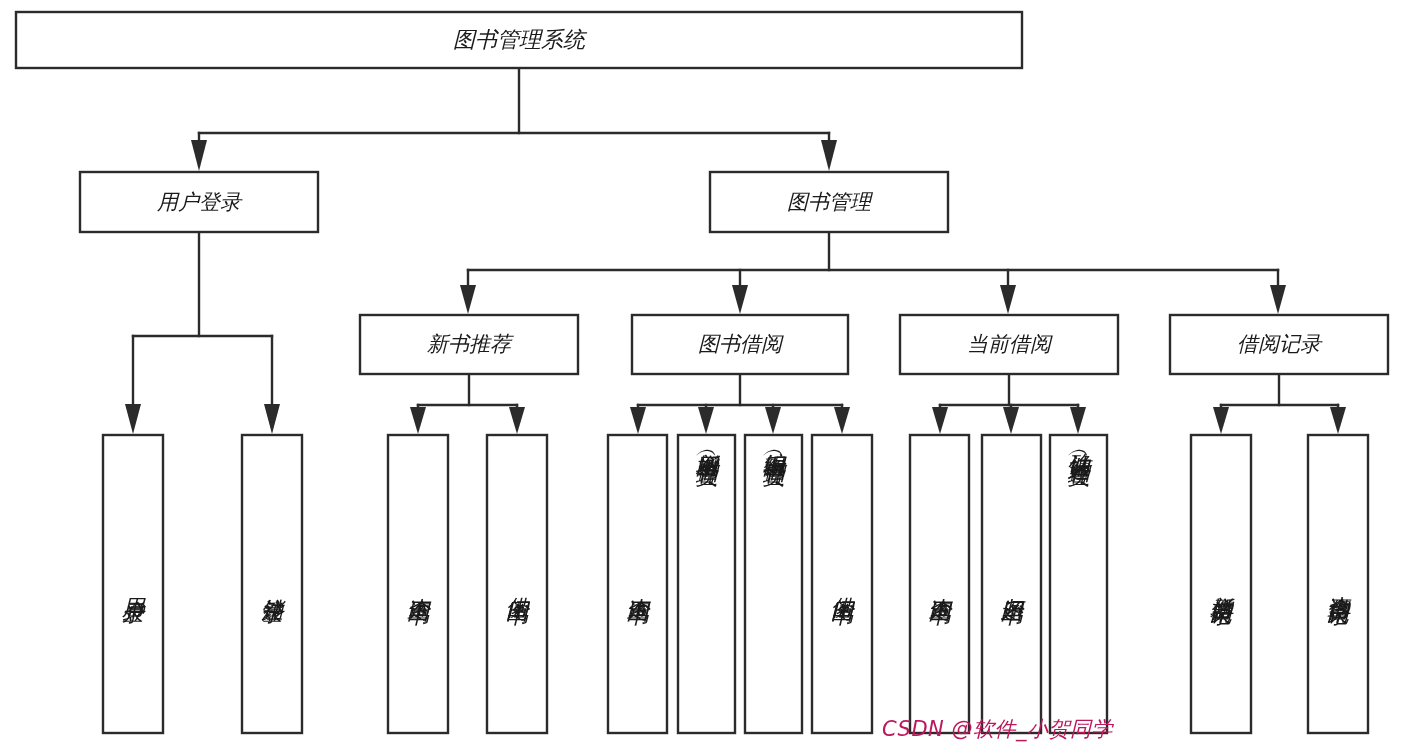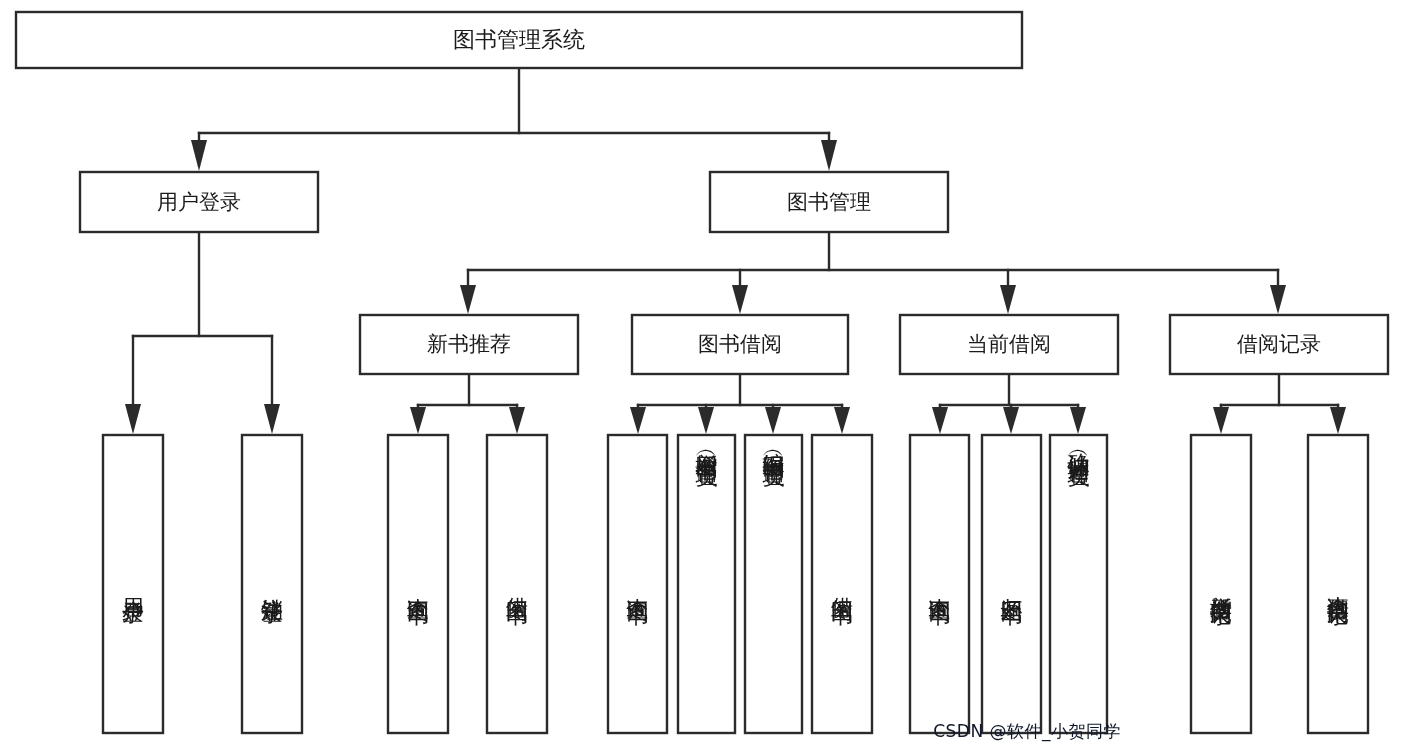--- a/index.html
+++ b/index.html
@@ -11,20 +11,21 @@
     width: 1405px;
     height: 747px;
     font-family: "DejaVu Sans", "Liberation Sans", sans-serif;
     overflow: hidden;
   }
   #diagram-root {
     position: relative;
     width: 1121px;
     height: 747px;
     background: #ffffff;
+    font-style: italic;
   }
   svg.flow {
     position: absolute;
     left: 0;
     top: 0;
     width: 1405px;
     height: 747px;
   }
   .node-rect {
     fill: #ffffff;
@@ -67,25 +68,25 @@
     text-orientation: upright;
     font-family: "DejaVu Sans", "Liberation Sans", sans-serif;
     font-size: 22px;
     line-height: 1.08;
     letter-spacing: 2px;
     color: #1a1a1a;
     white-space: nowrap;
   }
   .watermark {
     position: absolute;
-    right: 0;
+    right: 8px;
     bottom: 4px;
     font-family: "DejaVu Sans", "Liberation Sans", sans-serif;
-    font-size: 17px;
-    color: #0f172a;
+    font-size: 21px;
+    color: #be185d;
     white-space: nowrap;
     letter-spacing: 0.5px;
   }
 </style>
 </head>
 <body>
 
 <div id="diagram-root">
 
   <svg class="flow" viewBox="0 0 1405 747">

